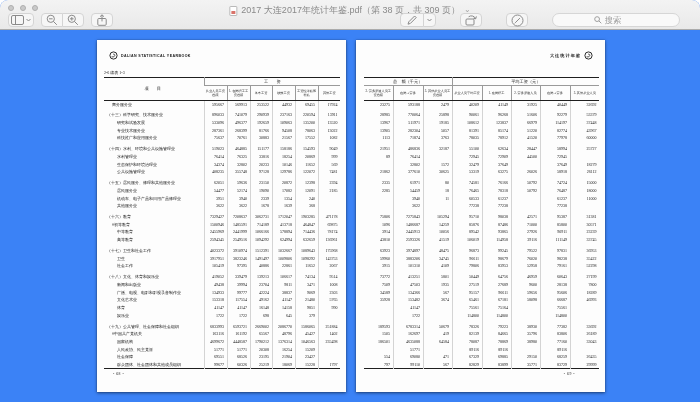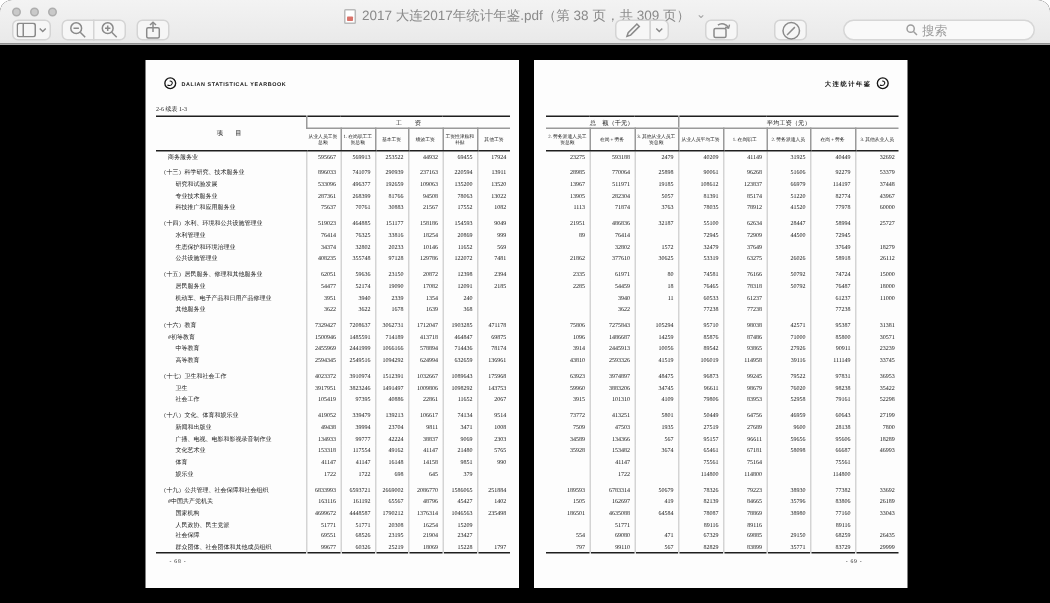--- a/index.html
+++ b/index.html
@@ -1,29 +1,29 @@
 <!DOCTYPE html>
 <html><head>
 <meta charset="utf-8">
 <style>
   *{box-sizing:border-box;margin:0;padding:0}
   html,body{width:700px;height:402px;font-family:"Liberation Sans",sans-serif;background:#fff}
-  .window{position:relative;width:700px;height:402px;border-radius:8px 8px 0 0;overflow:hidden;background:#000000}
+  .window{position:relative;width:700px;height:402px;border-radius:8px 8px 0 0;overflow:hidden;background:#3b82f6}
   
   .titlebar{position:absolute;top:0;left:0;right:0;height:30px;background:linear-gradient(#f3f3f3,#e9e9e9);border-bottom:1px solid #ababab;z-index:5}
   .lights{position:absolute;left:8px;top:5px;display:flex;gap:6px}
   .light{width:6px;height:6px;border-radius:50%;background:#c9c9c9;border:0.5px solid #aeaeae}
   .titlegrp{position:absolute;left:50%;top:4px;transform:translateX(-50%);display:flex;align-items:center;gap:4px;white-space:nowrap}
   .docicon{width:8px;height:10px;background:#fff;border:0.5px solid #b9b9b9;border-radius:1px;position:relative}
   .docicon::after{content:"";position:absolute;left:1px;right:1px;bottom:1px;height:3px;background:#d9736a;border-radius:0.5px}
   .wtitle{font-size:9px;color:#8a8a8a}
   .tchev{font-size:8px;color:#a5a5a5;margin-top:-2px}
   .cluster{position:absolute;top:13px;display:flex;align-items:center}
   .cl-left{left:8px;gap:7px}
-  .cl-right{right:10px;gap:24px}
+  .cl-right{right:20px;gap:24px}
   .tbtn{height:14px;border:1px solid #d4d4d4;border-radius:4px;background:#f6f6f6;display:flex;align-items:center;justify-content:center;color:#8a8a8a;gap:2px}
   .grp{display:flex}
   .grp .tbtn+.tbtn{margin-left:-1px;border-top-left-radius:0;border-bottom-left-radius:0}
   .grp .tbtn:first-child{border-top-right-radius:0;border-bottom-right-radius:0}
   .w26{width:26px}.w22{width:22px}.w24{width:24px}.w13{width:13px}
   .search{width:128px;height:14px;border:1px solid #d6d6d6;border-radius:7px;background:#f9f9f9;display:flex;align-items:center;justify-content:center;gap:3px;color:#9d9d9d}
   .search input{border:none;outline:none;background:transparent;font-size:8.5px;width:34px;color:#555;font-family:inherit;text-align:left}
   .search input::placeholder{color:#9d9d9d}
   svg{display:block}
   

